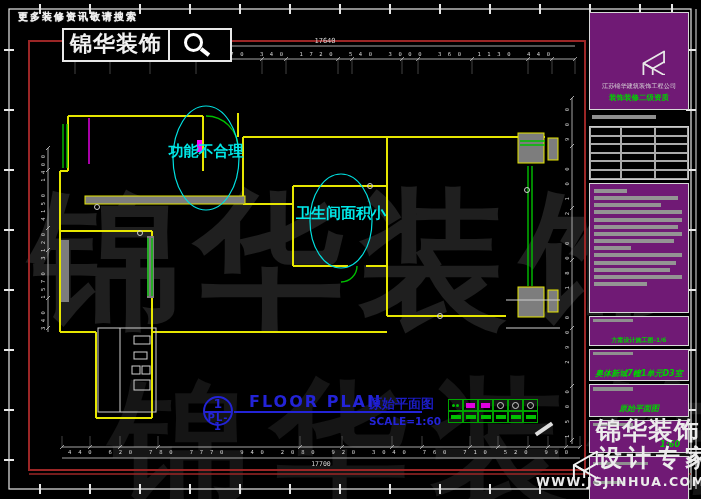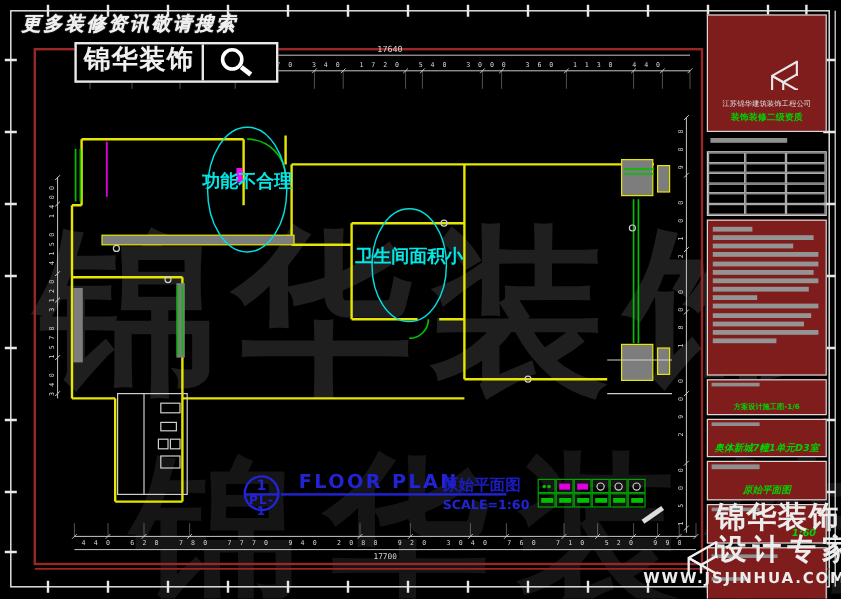--- a/index.html
+++ b/index.html
@@ -6,21 +6,21 @@
   .screen{position:relative;width:701px;height:499px;background:#000;overflow:hidden;
           font-family:"DejaVu Sans",sans-serif;}
   
   .wm{position:absolute;z-index:1;font-weight:bold;white-space:nowrap;pointer-events:none;}
   .wm1{left:30px;top:162px;font-size:150px;letter-spacing:14px;color:#1f1f1f;}
   .wm2{left:110px;top:352px;font-size:138px;letter-spacing:22px;color:#151515;}
   
   .cad{position:absolute;left:0;top:0;z-index:2;}
   
   .search-header{position:absolute;left:18px;top:10px;z-index:5;color:#f0f0f0;}
-  .search-hint{font-size:16px;font-weight:bold;letter-spacing:2px;text-shadow:0 0 1px #fff;font-style:italic;}
+  .search-hint{font-size:10px;font-weight:bold;letter-spacing:2px;text-shadow:0 0 1px #fff;}
   .search-box{display:flex;margin-top:4px;margin-left:44px;width:166px;height:30px;
               border:2px solid #e8e8e8;background:#000;}
   .brand{width:104px;font-size:22px;font-weight:bold;text-align:center;line-height:28px;
          letter-spacing:1px;border-right:2px solid #e8e8e8;}
   .mag{position:relative;flex:1;}
   .mag-circle{position:absolute;left:14px;top:3px;width:13px;height:13px;border:3.5px solid #fff;border-radius:50%;}
   .mag-handle{position:absolute;left:30px;top:20px;width:10px;height:4px;background:#fff;transform:rotate(38deg);}
   
   .plan-title{position:absolute;left:203px;top:396px;width:345px;height:34px;z-index:4;color:#2323d6;}
   .tb-circle{position:absolute;left:0;top:0;width:30px;height:30px;border:2px solid #2323d6;
@@ -36,21 +36,21 @@
           grid-template-columns:repeat(6,15px);grid-auto-rows:12px;}
   .lg-cell{border:1px solid #00a400;display:flex;align-items:center;justify-content:center;gap:1px;box-sizing:border-box;}
   .chip-m{width:9px;height:5px;background:#e000e0;}
   .chip-g{width:10px;height:4px;background:#00c000;}
   .chip-dot{width:3px;height:3px;background:#00c000;border-radius:50%;}
   .chip-o{width:5px;height:5px;border:1px solid #cfcfcf;border-radius:50%;}
   .legend-pencil{position:absolute;right:-16px;bottom:-8px;width:20px;height:4px;background:#ddd;
                  transform:rotate(-35deg);}
   
   .tblock{position:absolute;left:589px;top:12px;width:100px;z-index:3;}
-  .tb-box{border:1px solid #d8d8d8;margin-bottom:3px;background:#7f1d1d;box-sizing:border-box;overflow:hidden;}
+  .tb-box{border:1px solid #d8d8d8;margin-bottom:3px;background:#701a75;box-sizing:border-box;overflow:hidden;}
   .tb-logo{height:98px;text-align:center;padding-top:6px;}
   .tb-co{font-size:6.5px;color:#ddd;margin-top:3px;transform:scale(.95);}
   .tb-grade{font-size:7.5px;color:#00d000;font-weight:bold;margin-top:2px;}
   .tb-bar-row{height:10px;margin-bottom:3px;}
   .tb-table{display:grid;grid-template-columns:32% 34% 34%;border:1px solid #ccc;margin-bottom:3px;}
   .tb-table div{border:0.5px solid #aaa;height:6.6px;}
   .tb-notes{height:130px;padding-top:2px;}
   .nbar{height:4px;background:#949494;margin:3.2px 4px;}
   .tb-notes .nbar:nth-child(1){width:34%}.tb-notes .nbar:nth-child(2){width:86%}
   .tb-notes .nbar:nth-child(3){width:68%}.tb-notes .nbar:nth-child(4){width:90%}

